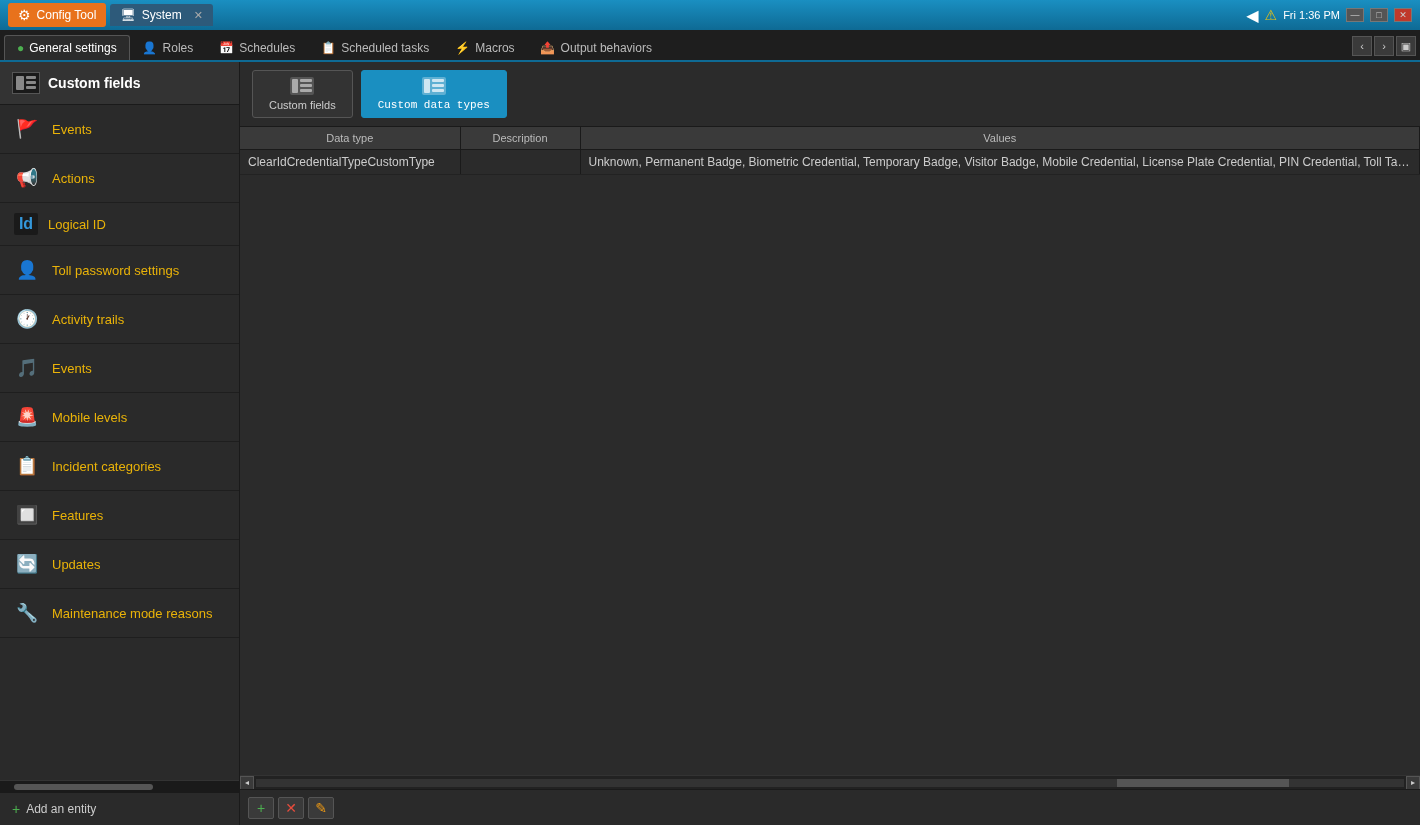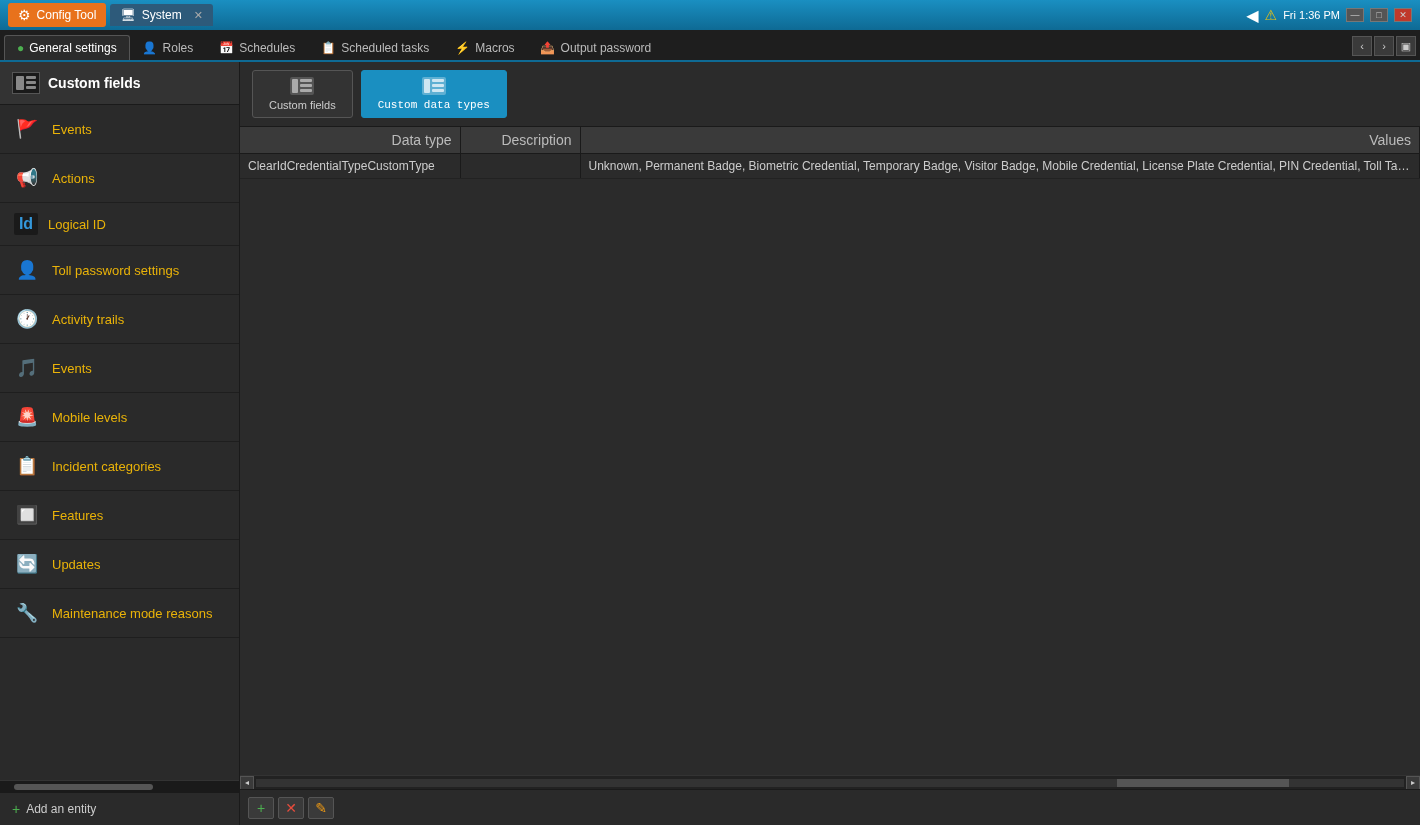--- a/index.html
+++ b/index.html
@@ -50,21 +50,21 @@
     .content-tab.active .tab-icon { background: rgba(255,255,255,0.3); }
     .content-tab .tab-label { font-size: 11px; color: #ccc; }
     .content-tab.active .tab-label { color: #fff; font-family: Liberation Mono, monospace; }
 
     
     .table-container { flex: 1; overflow: auto; border-top: 1px solid #1a1a1a; }
     .table-container::-webkit-scrollbar { width: 8px; height: 8px; }
     .table-container::-webkit-scrollbar-track { background: #222; }
     .table-container::-webkit-scrollbar-thumb { background: #555; }
     .data-table { width: 100%; border-collapse: collapse; table-layout: fixed; }
-    .data-table th { background: #3a3a3a; color: #bbb; font-size: 14px; font-weight: normal; padding: 5px 8px; text-align: right; border-bottom: 1px solid #1a1a1a; border-right: 1px solid #1a1a1a; position: sticky; top: 0; }
+    .data-table th { background: #3a3a3a; color: #bbb; font-size: 11px; font-weight: normal; padding: 5px 8px; text-align: center; border-bottom: 1px solid #1a1a1a; border-right: 1px solid #1a1a1a; position: sticky; top: 0; }
     .data-table td { padding: 5px 8px; border-bottom: 1px solid #222; border-right: 1px solid #1a1a1a; font-size: 12px; overflow: hidden; text-overflow: ellipsis; white-space: nowrap; }
     .data-table tr:nth-child(even) td { background: #2e2e2e; }
     .data-table tr.selected td { background: #1a5a7a; }
     .col-datatype { width: 220px; }
     .col-desc { width: 120px; }
     .col-values { width: calc(100% - 340px); }
 
     
     .bottom-toolbar { height: 36px; background: #2a2a2a; border-top: 1px solid #1a1a1a; display: flex; align-items: center; padding: 0 8px; gap: 4px; }
     .toolbar-btn { width: 26px; height: 22px; display: flex; align-items: center; justify-content: center; border: 1px solid #555; background: #3a3a3a; cursor: pointer; border-radius: 2px; font-size: 14px; }
@@ -126,21 +126,21 @@
   <div class="nav-tab">
     <span style="font-size:12px;">📋</span>
     <span>Scheduled tasks</span>
   </div>
   <div class="nav-tab">
     <span style="font-size:12px;">⚡</span>
     <span>Macros</span>
   </div>
   <div class="nav-tab">
     <span style="font-size:12px;">📤</span>
-    <span>Output password</span>
+    <span>Output behaviors</span>
   </div>
   <div class="tab-bar-arrows">
     <div class="arrow-btn">‹</div>
     <div class="arrow-btn">›</div>
     <div class="arrow-btn">▣</div>
   </div>
 </div>
 
 <div class="main-layout">
 

